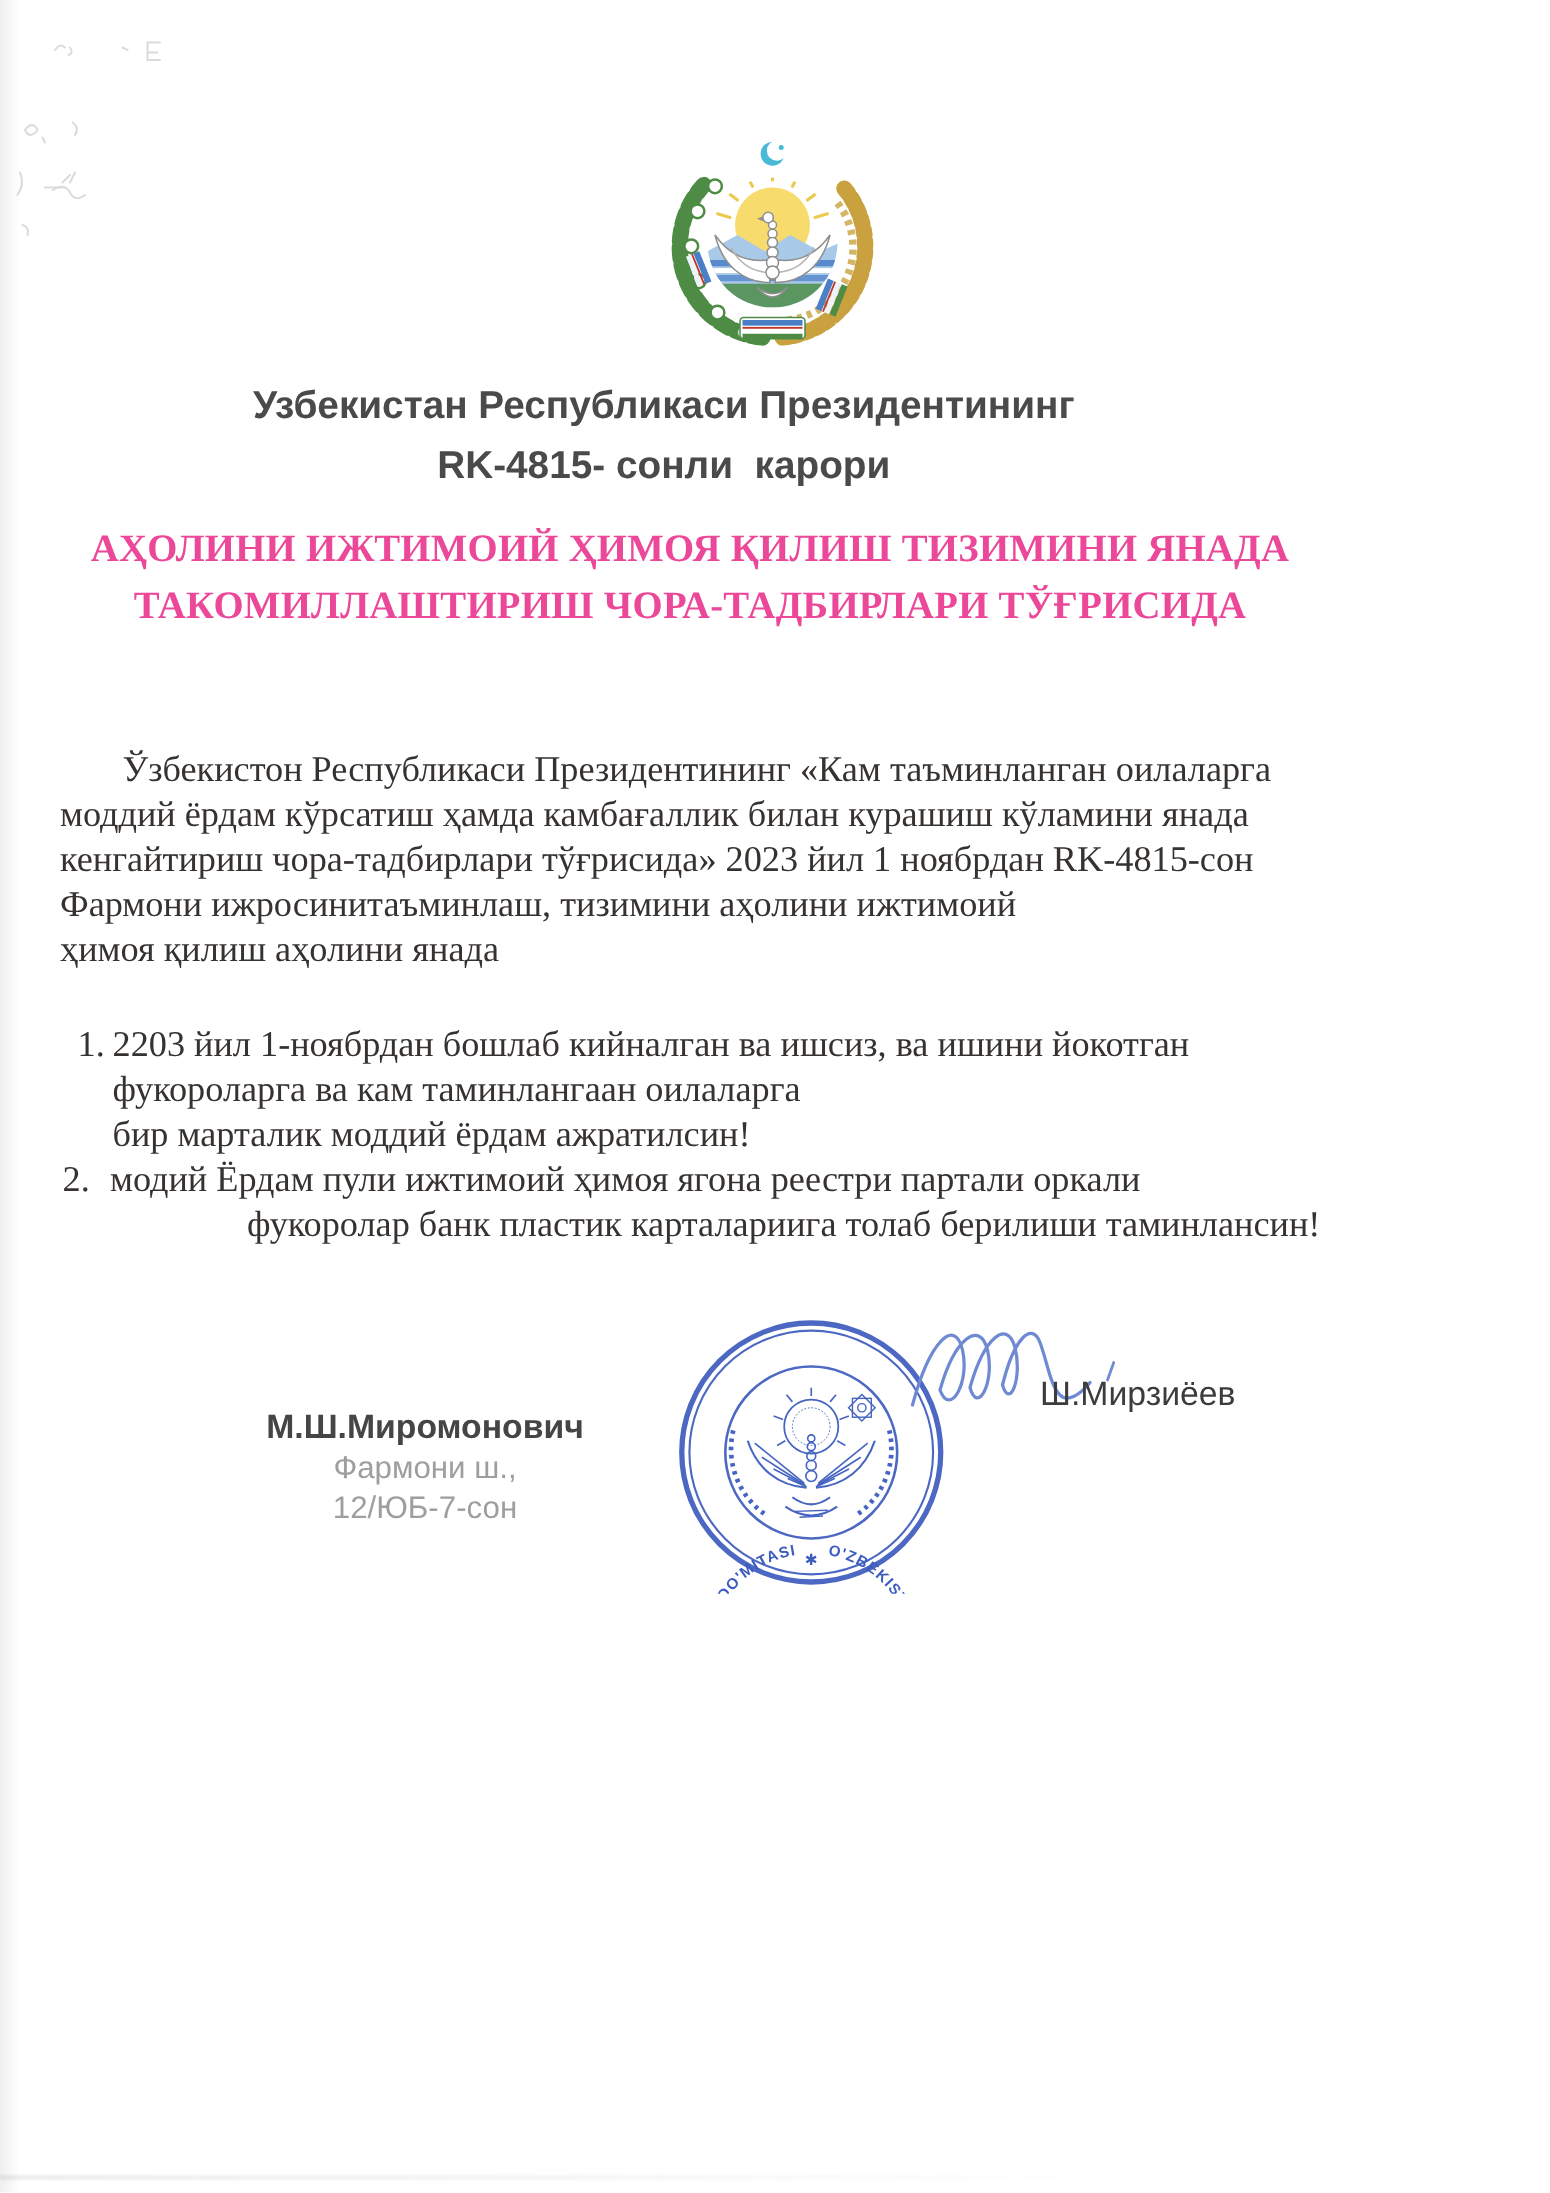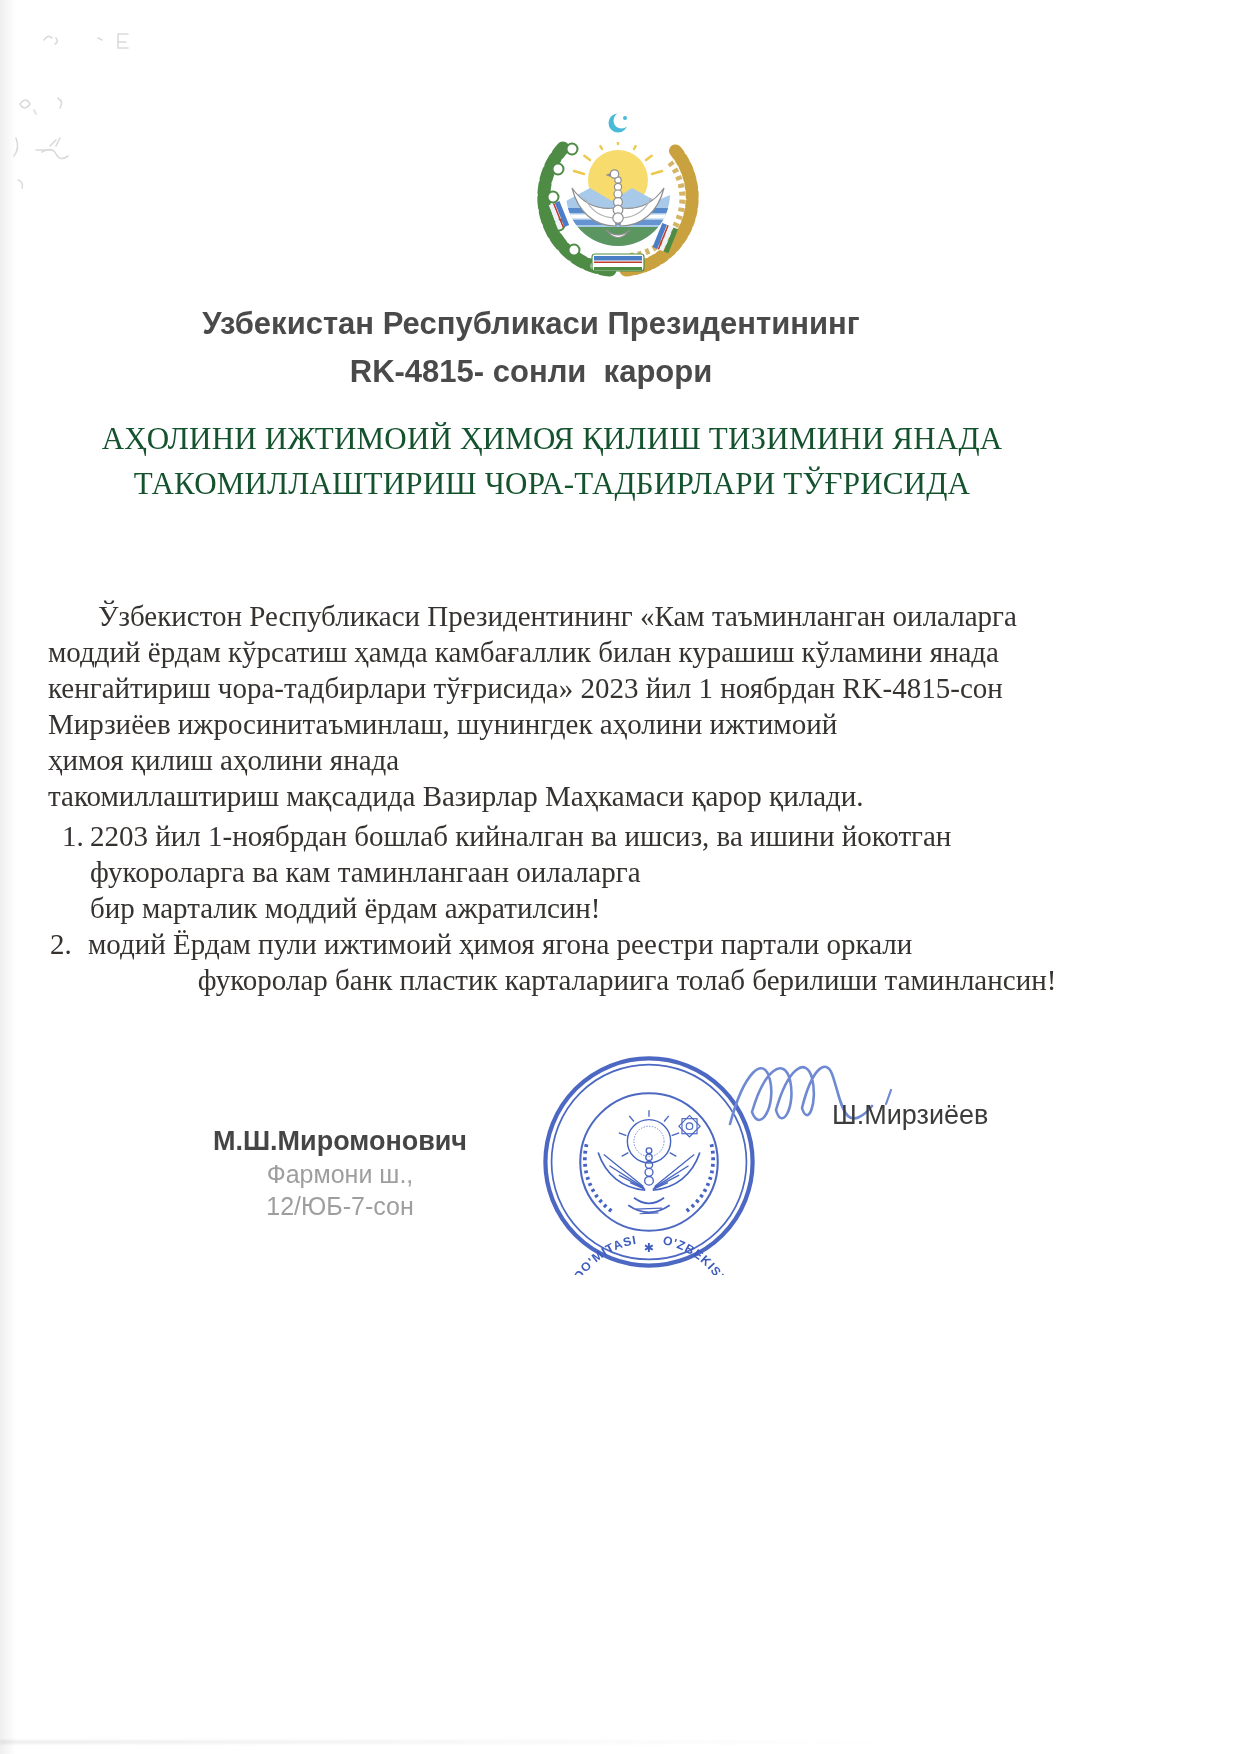--- a/index.html
+++ b/index.html
@@ -21,21 +21,21 @@
 
   
   .emblem{position:absolute;left:528px;top:104px;width:180px;height:176px;}
 
   
   .title-block{position:absolute;top:300px;left:0;width:1062px;text-align:center;
     font-family:"Liberation Sans", sans-serif;color:#4a4a4a;font-weight:600;}
   .title-line{font-size:31px;line-height:48px;white-space:pre;}
 
   .heading-block{position:absolute;top:416px;left:0;width:1104px;text-align:center;
-    color:#14532d;font-weight:400;}
+    color:#ec4899;font-weight:700;}
   .heading-line{font-size:31px;line-height:45px;letter-spacing:.2px;white-space:pre;}
 
   
   .intro{position:absolute;top:598px;left:48px;width:1100px;font-size:29px;line-height:36px;color:#363230;}
   .intro .line{white-space:pre;}
   .intro .line.first{text-indent:50px;}
 
   .list{position:absolute;top:818px;left:48px;width:1108px;font-size:29px;line-height:36px;color:#363230;}
   .list-item{position:relative;}
   .list-item .num{position:absolute;top:0;}
@@ -177,23 +177,22 @@
 
   <div class="heading-block">
     <div class="heading-line">АҲОЛИНИ ИЖТИМОИЙ ҲИМОЯ ҚИЛИШ ТИЗИМИНИ ЯНАДА</div>
     <div class="heading-line">ТАКОМИЛЛАШТИРИШ ЧОРА-ТАДБИРЛАРИ ТЎҒРИСИДА</div>
   </div>
 
   <div class="intro">
     <div class="line first">Ўзбекистон Республикаси Президентининг «Кам таъминланган оилаларга</div>
     <div class="line">моддий ёрдам кўрсатиш ҳамда камбағаллик билан курашиш кўламини янада</div>
     <div class="line">кенгайтириш чора-тадбирлари тўғрисида» 2023 йил 1 ноябрдан RK-4815-сон</div>
-    <div class="line">Мирзиёев ижросинитаъминлаш, шунингдек аҳолини ижтимоий</div>
+    <div class="line">Фармони ижросинитаъминлаш, тизимини аҳолини ижтимоий</div>
     <div class="line">ҳимоя қилиш аҳолини янада</div>
-    <div class="line">такомиллаштириш мақсадида Вазирлар Маҳкамаси қарор қилади.</div>
   </div>
 
   <div class="list">
     <div class="list-item item-1">
       <span class="num">1.</span>
       <div class="lines">
         <div class="line">2203 йил 1-ноябрдан бошлаб кийналган ва ишсиз, ва ишини йокотган</div>
         <div class="line">фукороларга ва кам таминлангаан оилаларга</div>
         <div class="line">бир марталик моддий ёрдам ажратилсин!</div>
       </div>

